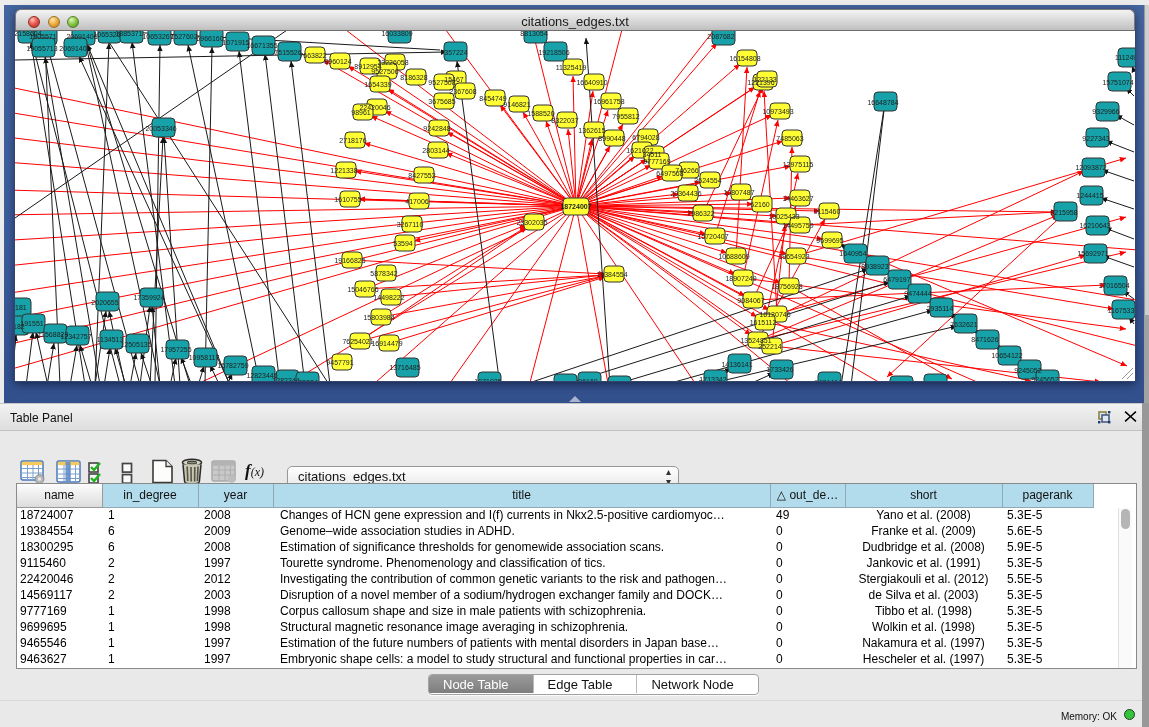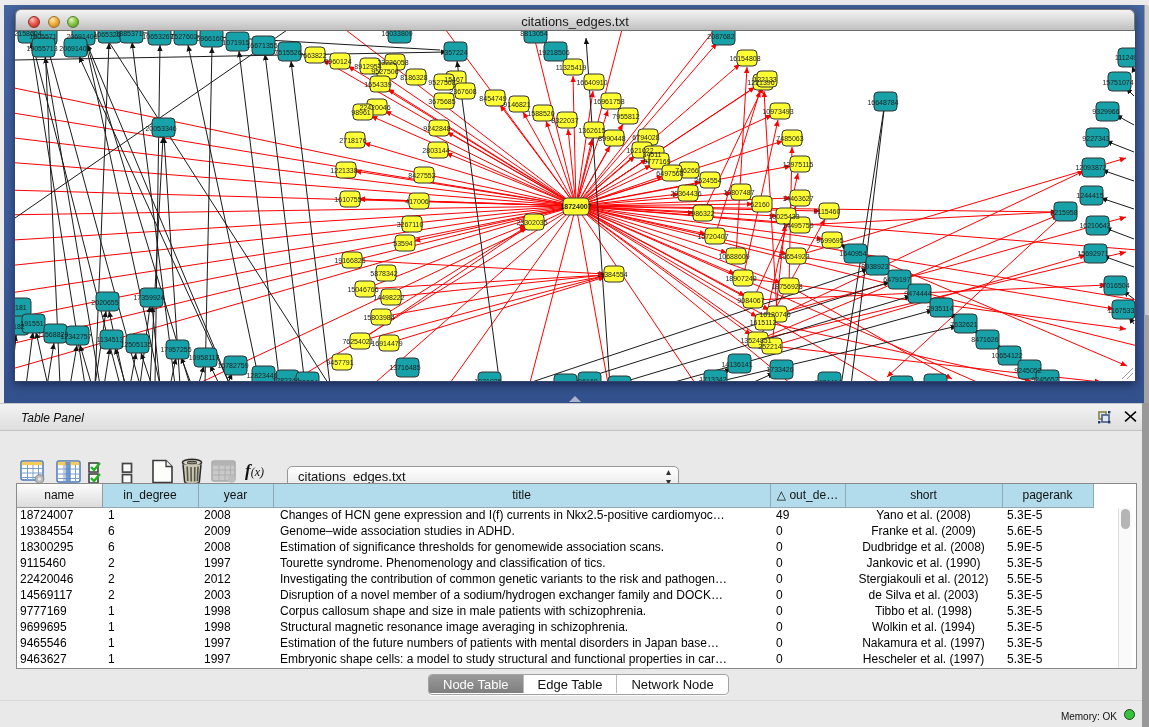--- a/index.html
+++ b/index.html
@@ -15,21 +15,21 @@
   border:1px solid #7a7a7a; border-bottom:1px solid #6e6e6e; }
 #titlebar .tt { position:absolute; left:0; right:0; top:4px; text-align:center; font-size:13px; color:#1a1a1a; }
 .tl { position:absolute; top:6px; width:12px; height:12px; border-radius:50%; }
 #tl1 { left:12px; background:radial-gradient(circle at 35% 28%, #ffc0b8, #ec5a50 45%, #c23a32 80%, #911f18); border:1px solid #8e2c24;}
 #tl2 { left:31.5px; background:radial-gradient(circle at 35% 28%, #ffe9b0, #f0b044 45%, #cf8b22 80%, #99651a); border:1px solid #9b7125;}
 #tl3 { left:51px; background:radial-gradient(circle at 35% 28%, #e0f6b8, #8cc94e 45%, #62a02c 80%, #47781d); border:1px solid #567f2a;}
 #canvas { position:absolute; left:0; top:22px; width:1120px; height:350px; background:#fff; overflow:hidden; box-shadow:0 0 0 1px #33456e; }
 #panel { position:absolute; left:0; top:403px; width:1149px; height:324px; background:#e9e9e9; }
 #ptitle { position:absolute; left:0; top:0; width:100%; height:28px;
   background:linear-gradient(#f2f2f2,#dedede); border-top:1px solid #c6c6c6; border-bottom:1px solid #c2c2c2; }
-#ptitle span { position:absolute; left:21px; top:7px; font-size:12px; color:#111;font-style:italic; }
+#ptitle span { position:absolute; left:10px; top:7px; font-size:12px; color:#111; }
 #pfloat { position:absolute; right:38px; top:7px; width:13px; height:13px; }
 #pclose { position:absolute; right:12px; top:6px; width:13px; height:13px; }
 #toolbar { position:absolute; left:0; top:40px; width:100%; height:54px; }
 .ticon { position:absolute; top:20px; }
 #dropdown { position:absolute; left:287px; top:23px; width:392px; height:22px; border:1px solid #999; border-radius:5px;
   background:linear-gradient(#fff,#e9e9e9); font-size:13px; color:#111; line-height:20px; padding-left:10px;
   box-shadow:0 1px 1px rgba(0,0,0,0.15); }
 #dropdown .step { position:absolute; right:7px; top:0px; font-size:10px; color:#333; letter-spacing:0; line-height:10px; }
 #tablebox { position:absolute; left:16px; top:80px; width:1121px; height:186px; background:#fff; border:1px solid #8a8a8a; overflow:hidden; }
 table { border-collapse:collapse; table-layout:fixed; width:1076px; font-size:12px; }
@@ -41,21 +41,21 @@
 td.c3 { padding-left:6px; }
 td.c4 { padding-left:7px; }
 td.c5 { padding-left:6px; }
 td.c6 { text-align:center; }
 td.c7 { padding-left:5px; }
 col.c1 { width:85px; } col.c2 { width:96px; } col.c3 { width:75px; } col.c4 { width:497px; }
 col.c5 { width:75px; } col.c6 { width:157px; } col.c7 { width:91px; }
 #vscroll { position:absolute; right:4px; top:24px; width:14px; height:160px; background:#fafafa; border-left:1px solid #e0e0e0; }
 #vthumb { position:absolute; left:2px; top:1px; width:9px; height:20px; background:#b5b5b5; border-radius:5px; }
 #tabs { position:absolute; left:428px; top:271px; height:21px; display:flex; border:1px solid #a2a2a2; border-radius:4px; overflow:hidden; background:#fff; box-shadow:0 1px 0 rgba(255,255,255,0.8); }
-.tab { font-size:13px; color:#111; padding:2px 14px 0 14px; height:18px; }
+.tab { font-size:13px; color:#111; padding:2px 24px 0 14px; height:18px; }
 .tab.sel { background:linear-gradient(#9a9a9a,#7e7e7e); color:#fff; }
 .tab + .tab { border-left:1px solid #bbb; }
 #status { position:absolute; left:0; top:297px; width:100%; height:27px; border-top:1px solid #d8d8d8; }
 #mem { position:absolute; right:32px; top:10px; font-size:10px; color:#111;margin-left:16px; }
 #memdot { position:absolute; right:14px; top:8px; width:11px; height:11px; border-radius:50%; background:#35c33c; border:1.5px solid #1e431e; }
 #redge { position:absolute; right:0; top:403px; width:7px; height:324px; background:#989898; }
 svg text { paint-order:stroke; }
 </style></head>
 <body>
 <div id="app">
@@ -689,21 +689,21 @@
               <td class="c5">0</td>
               <td class="c6">Dudbridge et al. (2008)</td>
               <td class="c7">5.9E-5</td>
             </tr>
 <tr>
               <td class="c1">9115460</td>
               <td class="c2">2</td>
               <td class="c3">1997</td>
               <td class="c4">Tourette syndrome. Phenomenology and classification of tics.</td>
               <td class="c5">0</td>
-              <td class="c6">Jankovic et al. (1990)</td>
+              <td class="c6">Jankovic et al. (1991)</td>
               <td class="c7">5.3E-5</td>
             </tr>
 <tr>
               <td class="c1">22420046</td>
               <td class="c2">2</td>
               <td class="c3">2012</td>
               <td class="c4">Investigating the contribution of common genetic variants to the risk and pathogen…</td>
               <td class="c5">0</td>
               <td class="c6">Stergiakouli et al. (2012)</td>
               <td class="c7">5.5E-5</td>
@@ -725,21 +725,21 @@
               <td class="c5">0</td>
               <td class="c6">Tibbo et al. (1998)</td>
               <td class="c7">5.3E-5</td>
             </tr>
 <tr>
               <td class="c1">9699695</td>
               <td class="c2">1</td>
               <td class="c3">1998</td>
               <td class="c4">Structural magnetic resonance image averaging in schizophrenia.</td>
               <td class="c5">0</td>
-              <td class="c6">Wolkin et al. (1994)</td>
+              <td class="c6">Wolkin et al. (1998)</td>
               <td class="c7">5.3E-5</td>
             </tr>
 <tr>
               <td class="c1">9465546</td>
               <td class="c2">1</td>
               <td class="c3">1997</td>
               <td class="c4">Estimation of the future numbers of patients with mental disorders in Japan base…</td>
               <td class="c5">0</td>
               <td class="c6">Nakamura et al. (1997)</td>
               <td class="c7">5.3E-5</td>

